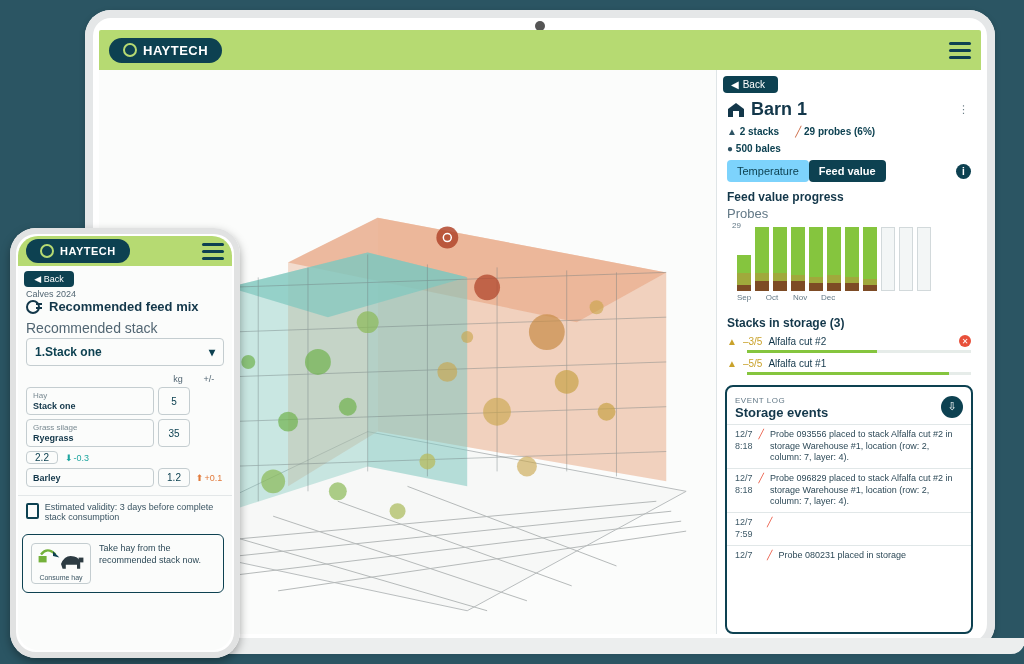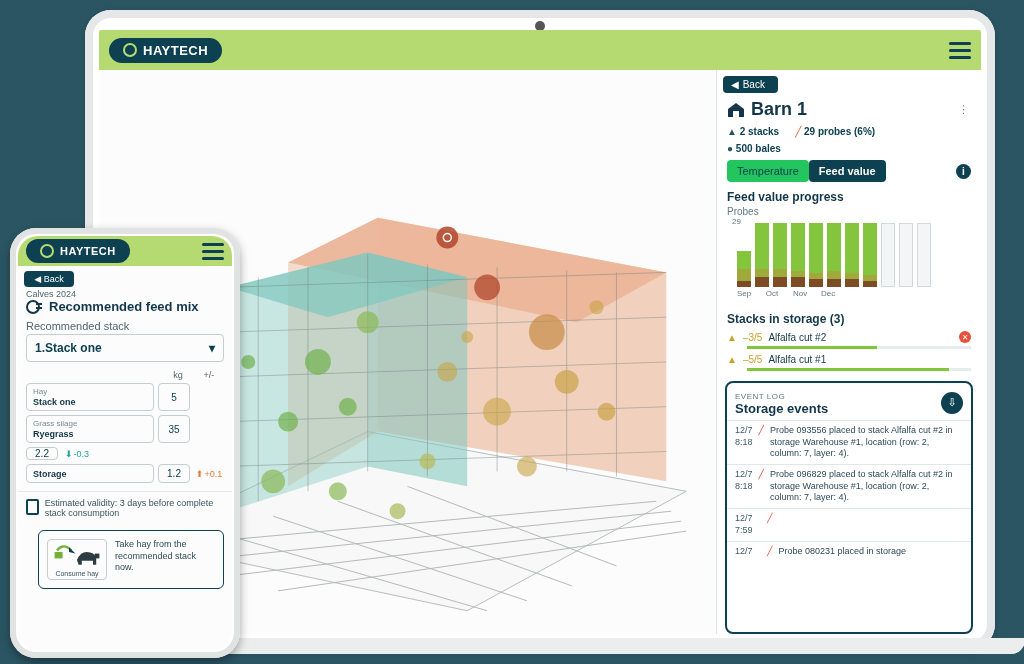--- a/index.html
+++ b/index.html
@@ -20,25 +20,25 @@
 .main{flex:1;display:flex;overflow:hidden}
 .viz{flex:1;position:relative}
 .sidepanel{width:265px;background:#fff;border-left:1px solid #dfe5e7;display:flex;flex-direction:column;font-size:11px;color:#0d4151}
 .backbtn{margin:6px 0 4px 6px;background:#0d4151;color:#fff;border:none;border-radius:4px;padding:3px 8px;font-size:10px;display:inline-flex;align-items:center;gap:4px;width:55px}
 .barn-head{display:flex;align-items:center;justify-content:space-between;padding:2px 10px 6px 10px}
 .barn-head h2{font-size:18px;font-weight:800;color:#13374a;display:flex;align-items:center;gap:6px}
 .statsrow{display:flex;gap:16px;padding:0 10px 6px 10px;font-size:10px;color:#2e5364}
 .statsrow b{color:#0d4151}
 .tabs{display:flex;align-items:center;gap:0;padding:0 10px 8px 10px}
 .tab{padding:5px 10px;font-size:11px;border-radius:4px}
-.tab.inactive{background:#22c55e;color:#0d4151}
+.tab.inactive{background:#7dd3fc;color:#0d4151}
 .tab.active{background:#0d4151;color:#fff;font-weight:700}
 .info-ic{margin-left:auto;width:15px;height:15px;border-radius:50%;background:#0d4151;color:#fff;display:flex;align-items:center;justify-content:center;font-size:10px;font-weight:700}
 .section-h{font-size:12px;font-weight:800;color:#13374a;padding:0 10px 2px 10px}
-.probes-l{font-size:10px;color:#627886;padding:0 10px}
+.probes-l{font-size:13px;color:#627886;padding:0 10px}
 
 .chart{display:flex;align-items:flex-end;gap:4px;padding:4px 10px 2px 20px;height:72px;position:relative}
 .chart .yax{position:absolute;left:15px;top:0;font-size:8px;color:#627886}
 .bar{width:14px;display:flex;flex-direction:column-reverse}
 .seg-a{background:#85c53e}
 .seg-b{background:#a0a93c}
 .seg-c{background:#7d4b25}
 .bar.empty{border:1px solid #d2d9db;background:#f3f6f6}
 .xax{display:flex;padding:0 10px 8px 20px;font-size:8px;color:#627886}
 .xax span{width:14px;text-align:center}
@@ -63,37 +63,37 @@
 .evt .slash{color:#e8503a}
 
 .viz svg{position:absolute;inset:0;width:100%;height:100%}
 
 .phone{position:absolute;left:10px;top:228px;width:230px;height:430px;border-radius:26px;background:#fff;box-shadow:inset 0 0 0 6px #e1e2e2,0 4px 10px rgba(0,0,0,.35);overflow:hidden}
 .pscreen{position:absolute;inset:8px;border-radius:20px;overflow:hidden;background:#fbfcfb;display:flex;flex-direction:column;font-size:10px;color:#0d4151}
 .ptop{height:30px;background:#b6da72;display:flex;align-items:center;justify-content:space-between;padding:0 8px}
 .pback{margin:5px 0 2px 6px;background:#0d4151;color:#fff;border:none;border-radius:4px;padding:3px 8px;font-size:9px;width:50px}
 .calves{padding:0 8px;font-size:9px;color:#526673}
 .feedmix{padding:0 8px 6px 8px;font-size:13px;font-weight:800;color:#13374a;display:flex;align-items:center;gap:5px}
-.reclabel{padding:0 8px 2px 8px;font-size:11px;color:#526673}
+.reclabel{padding:0 8px 2px 8px;font-size:14px;color:#526673}
 .stacksel{margin:0 8px 8px 8px;border:1px solid #c4cdd0;border-radius:4px;padding:6px 8px;display:flex;justify-content:space-between;align-items:center;font-size:12px;font-weight:600}
 .colhead{display:flex;padding:0 8px 3px 8px;font-size:9px;color:#526673}
 .colhead .c1{flex:1}
 .colhead .c2{width:32px;text-align:center}
 .colhead .c3{width:30px;text-align:center}
 .ingr{display:flex;align-items:stretch;gap:4px;margin:0 8px 4px 8px}
 .ingr .box1{flex:1;border:1px solid #c4cdd0;border-radius:4px;padding:3px 6px}
 .ingr .box1 small{font-size:8px;color:#7a8a92;display:block}
 .ingr .box1 b{font-size:9px;color:#13374a}
 .ingr .box2{width:32px;border:1px solid #c4cdd0;border-radius:4px;display:flex;align-items:center;justify-content:center;font-size:10px}
 .ingr .delta{width:30px;display:flex;align-items:center;justify-content:center;font-size:9px;gap:1px}
 .delta.down{color:#1fa6a0}
 .delta.up{color:#e27a3b}
 .validity{display:flex;gap:6px;padding:6px 8px;border-top:1px solid #e3e7e8;margin-top:4px;font-size:9px;color:#3a5462;align-items:flex-start}
 .validity .cal{width:16px;height:16px;border:2px solid #0d4151;border-radius:2px;margin-top:1px}
-.advice{margin:6px 8px 0 20px;border:1px solid #0d4151;border-radius:6px;padding:8px;display:flex;gap:8px;align-items:flex-start}
+.advice{margin:6px 8px 0 4px;border:1px solid #0d4151;border-radius:6px;padding:8px;display:flex;gap:8px;align-items:flex-start}
 .advice .icobox{border:1px solid #c4cdd0;border-radius:4px;padding:4px 4px 2px 4px;display:flex;flex-direction:column;align-items:center;gap:2px;width:62px}
 .advice .icobox small{font-size:7px;color:#3a5462}
 .advice p{font-size:9px;color:#2e4a58;line-height:1.3}
 .cow-svg{width:50px;height:24px}
 </style>
 </head>
 <body>
 
 <div class="laptop">
   <div class="cam"></div>
@@ -360,21 +360,21 @@
     <div class="ingr">
       <div class="box1"><small>Grass silage</small><b>Ryegrass</b></div>
       <div class="box2">35</div>
       <div class="delta"></div>
     </div>
     <div class="ingr">
       <div class="box2">2.2</div>
       <div class="delta down">⬇<span>-0.3</span></div>
     </div>
     <div class="ingr">
-      <div class="box1"><small></small><b>Storage</b></div>
+      <div class="box1"><small></small><b>Barley</b></div>
       <div class="box2">1.2</div>
       <div class="delta up">⬆<span>+0.1</span></div>
     </div>
 
     <div class="validity">
       <div class="cal"></div>
       <span>Estimated validity: 3 days before complete stack consumption</span>
     </div>
 
     <div class="advice">

